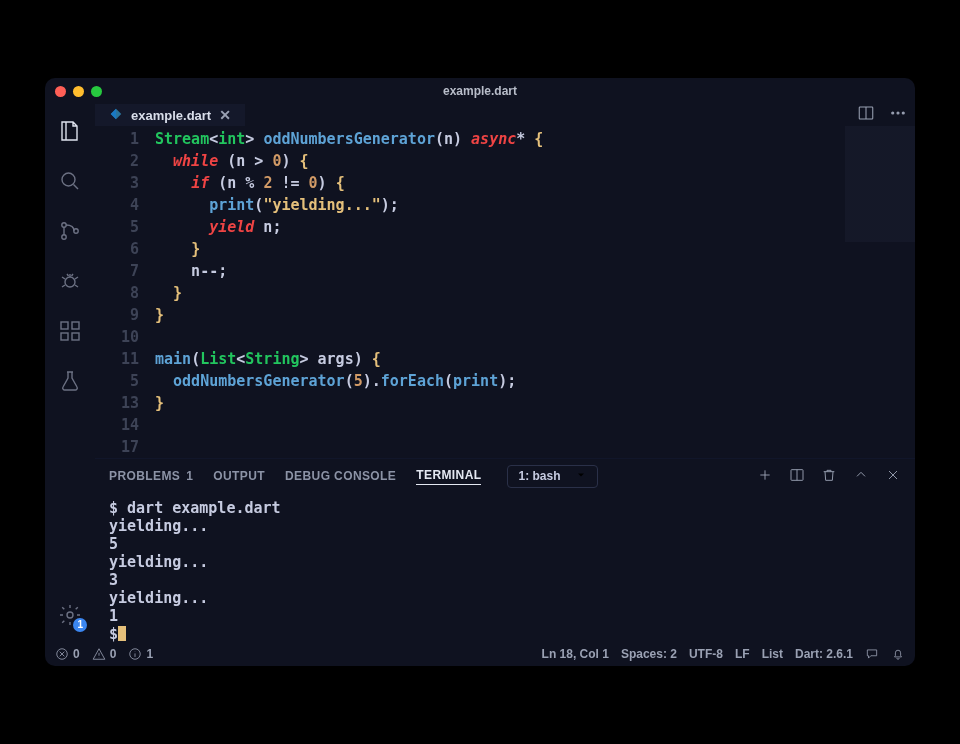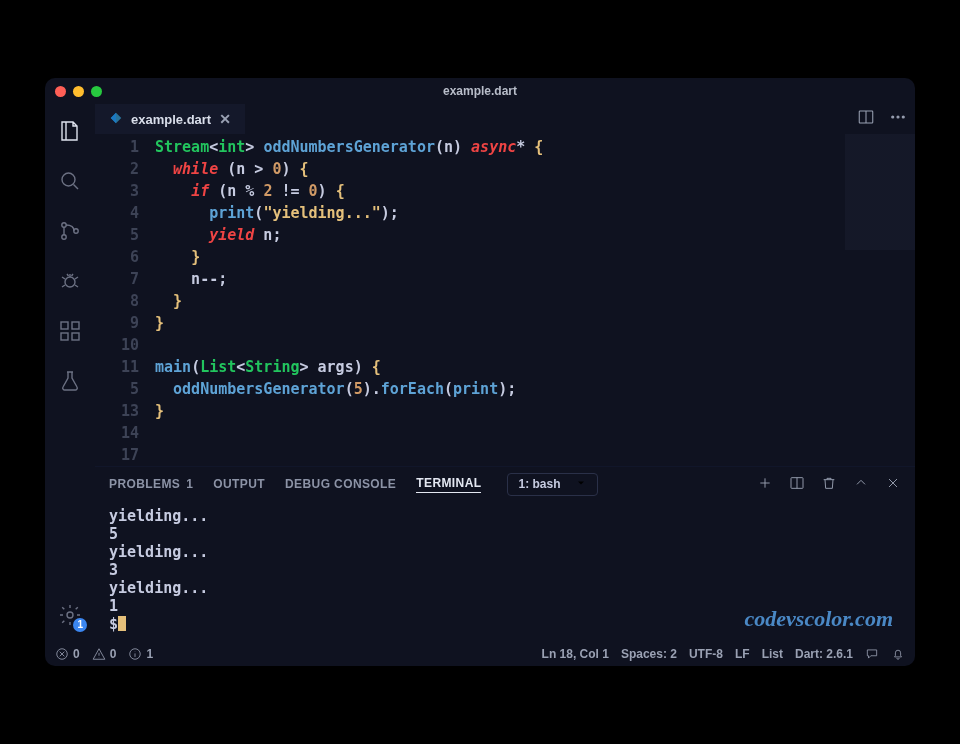--- a/index.html
+++ b/index.html
@@ -256,27 +256,26 @@
                   <path d="M4 7h16M9 7V5h6v2M6 7l1 13h10l1-13"></path>
                 </svg></span>
             <span><svg viewBox="0 0 24 24">
                   <path d="M6 14l6-6 6 6"></path>
                 </svg></span>
             <span><svg viewBox="0 0 24 24">
                   <path d="M6 6l12 12M18 6L6 18"></path>
                 </svg></span>
           </div>
         </div>
-        <div class="terminal" id="terminal"><div>yielding...</div><div>5</div><div>yielding...</div><div>3</div><div>yielding...</div><div>1</div><div>$<span class="cursor"></span></div></div>
+        <div class="terminal" id="terminal"><div>$ dart example.dart</div><div>yielding...</div><div>5</div><div>yielding...</div><div>3</div><div>yielding...</div><div>1</div><div>$<span class="cursor"></span></div></div>
       </div>
 
     </div>
   </div>
 
-  <div class="watermark">codevscolor.com</div>
 
   <div class="statusbar">
     <span class="sitem">
       <svg viewBox="0 0 24 24">
           <circle cx="12" cy="12" r="9"></circle>
           <path d="M8 8l8 8M16 8l-8 8"></path>
         </svg>
       <span>0</span>
     </span>
     <span class="sitem">

